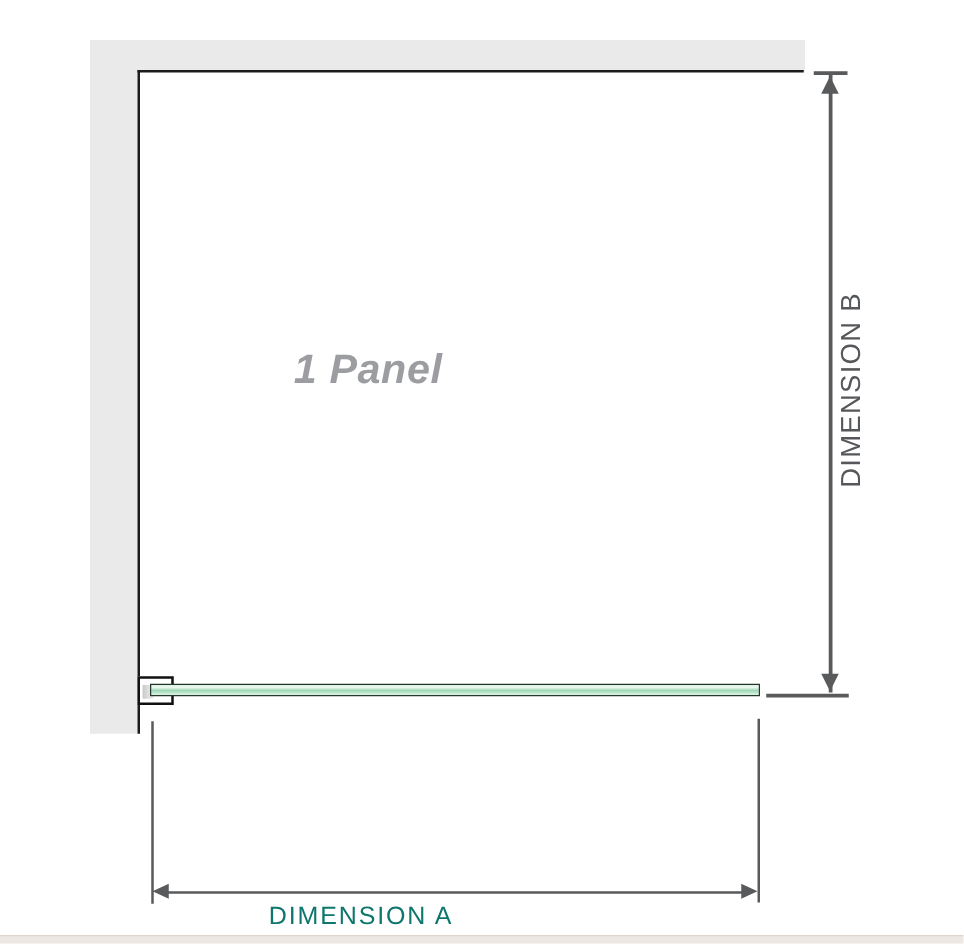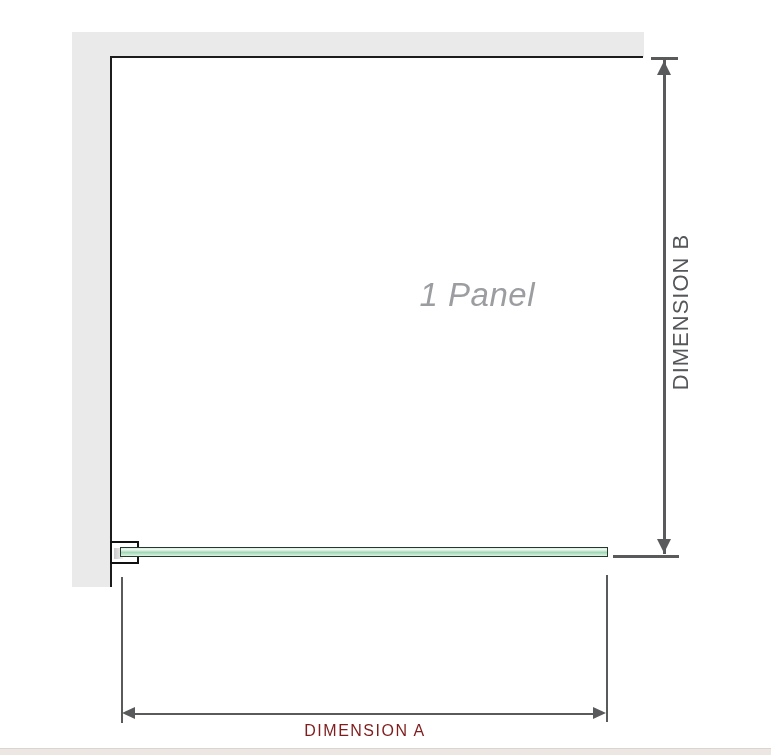--- a/index.html
+++ b/index.html
@@ -13,22 +13,22 @@
   .wall-top{left:72px;top:32px;width:572px;height:25px;background:#eaeaea;}
   .wall-left{left:72px;top:32px;width:38px;height:555px;background:#eaeaea;}
 
   
   .panel-outline{
     left:110px;top:56px;width:531px;height:529px;
     border-top:2px solid #1c1c1c;border-left:2px solid #1c1c1c;
   }
 
   .panel-label{
-    left:235px;top:276px;width:300px;text-align:right;
-    font-size:33px;font-style:italic;font-weight:400;
+    left:235px;top:276px;width:300px;text-align:left;
+    font-size:33px;font-style:italic;font-weight:700;
     color:#9b9da0;letter-spacing:.5px;
   }
 
   
   .glass-bar{
     left:120px;top:547px;width:486px;height:8px;
     border:1px solid #24382c;
     background:linear-gradient(180deg,#d9efe1 0%,#eef8f1 22%,#9fd8b6 55%,#bfe7cd 78%,#dff2e6 100%);
     z-index:3;
   }
@@ -71,22 +71,22 @@
     left:122px;top:707px;width:0;height:0;
     border-top:6.5px solid transparent;border-bottom:6.5px solid transparent;
     border-right:13px solid #595a5c;
   }
   .arrow-right{
     left:593px;top:707px;width:0;height:0;
     border-top:6.5px solid transparent;border-bottom:6.5px solid transparent;
     border-left:13px solid #595a5c;
   }
   .dimA-label{
-    left:215px;top:722px;width:300px;text-align:center;
-    font-size:16px;letter-spacing:1.5px;color:#7f1d1d;
+    left:215px;top:722px;width:300px;
+    font-size:20px;letter-spacing:1.5px;color:#0f766e;
   }
 
   .bottom-strip{
     left:0;top:748px;width:771px;height:7px;
     background:#ece7e2;border-top:1px solid #ddd5cd;
   }
 </style>
 </head>
 <body>
 

